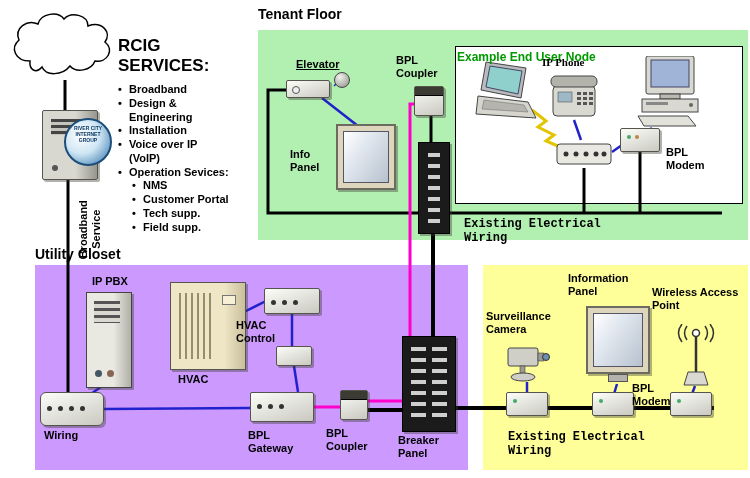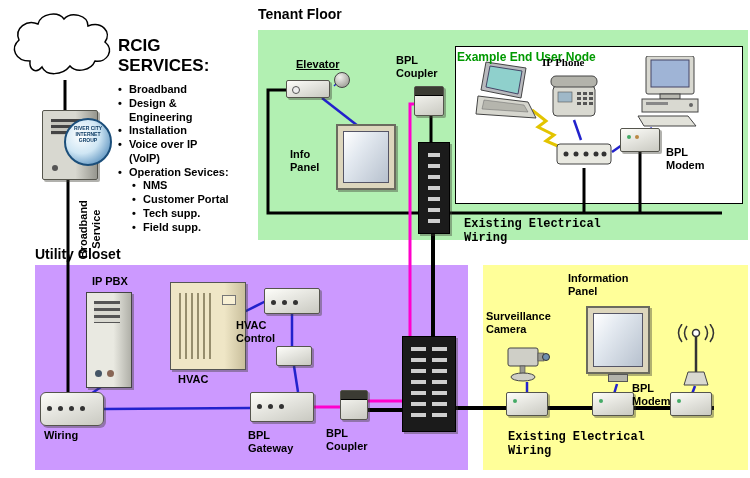--- a/index.html
+++ b/index.html
@@ -265,20 +265,21 @@
 
   <div class="device" style="left:340px;top:390px;width:28px;height:30px;">
     <div class="coupler-top"></div>
   </div>
   <div class="label" style="left:326px;top:427px;width:56px;">BPL Coupler</div>
 
   <div class="dark-panel" style="left:402px;top:336px;width:54px;height:96px;">
     <div class="slots" style="left:8px;width:15px;top:10px;bottom:10px;"></div>
     <div class="slots" style="right:8px;width:15px;top:10px;bottom:10px;"></div>
   </div>
+  <div class="label" style="left:398px;top:434px;width:62px;">Breaker Panel</div>
 
 
   <div class="label" style="left:486px;top:310px;width:80px;">Surveillance Camera</div>
   <div class="icon-box" style="left:506px;top:346px;width:44px;height:38px;">
     <svg width="44" height="38">
       <rect x="2" y="2" width="30" height="18" rx="2" fill="#cfcfc7" stroke="#444"></rect>
       <rect x="32" y="7" width="6" height="8" fill="#9a9a92" stroke="#444" stroke-width="0.6"></rect>
       <circle cx="40" cy="11" r="3.5" fill="#6f8fae" stroke="#333"></circle>
       <rect x="14" y="20" width="5" height="8" fill="#9a9a92" stroke="#444" stroke-width="0.6"></rect>
       <ellipse cx="17" cy="31" rx="12" ry="4" fill="#cfcfc7" stroke="#444"></ellipse>
@@ -290,20 +291,21 @@
 
   <div class="label" style="left:568px;top:272px;width:84px;">Information Panel</div>
   <div class="monitor" style="left:586px;top:306px;width:64px;height:68px;">
     <div class="screen"></div>
   </div>
   <div style="position:absolute;z-index:2;left:608px;top:374px;width:20px;height:8px;background:#b3b3ab;border:1px solid #555;"></div>
   <div class="device" style="left:592px;top:392px;width:42px;height:24px;">
     <div class="led" style="left:6px;top:6px;"></div>
   </div>
 
+  <div class="label" style="left:652px;top:286px;width:88px;">Wireless Access Point</div>
   <div class="icon-box" style="left:674px;top:324px;width:44px;height:64px;">
     <svg width="44" height="64">
       <line x1="22" y1="13" x2="22" y2="48" stroke="#333" stroke-width="2.5"></line>
       <circle cx="22" cy="9" r="3.5" fill="#fff" stroke="#333" stroke-width="1.5"></circle>
       <path d="M13,2 Q8,9 13,16" fill="none" stroke="#333" stroke-width="1.5"></path>
       <path d="M31,2 Q36,9 31,16" fill="none" stroke="#333" stroke-width="1.5"></path>
       <path d="M8,0 Q1,9 8,18" fill="none" stroke="#333" stroke-width="1.5"></path>
       <path d="M36,0 Q43,9 36,18" fill="none" stroke="#333" stroke-width="1.5"></path>
       <polygon points="14,48 30,48 34,61 10,61" fill="#d9d9d1" stroke="#444"></polygon>
     </svg>

